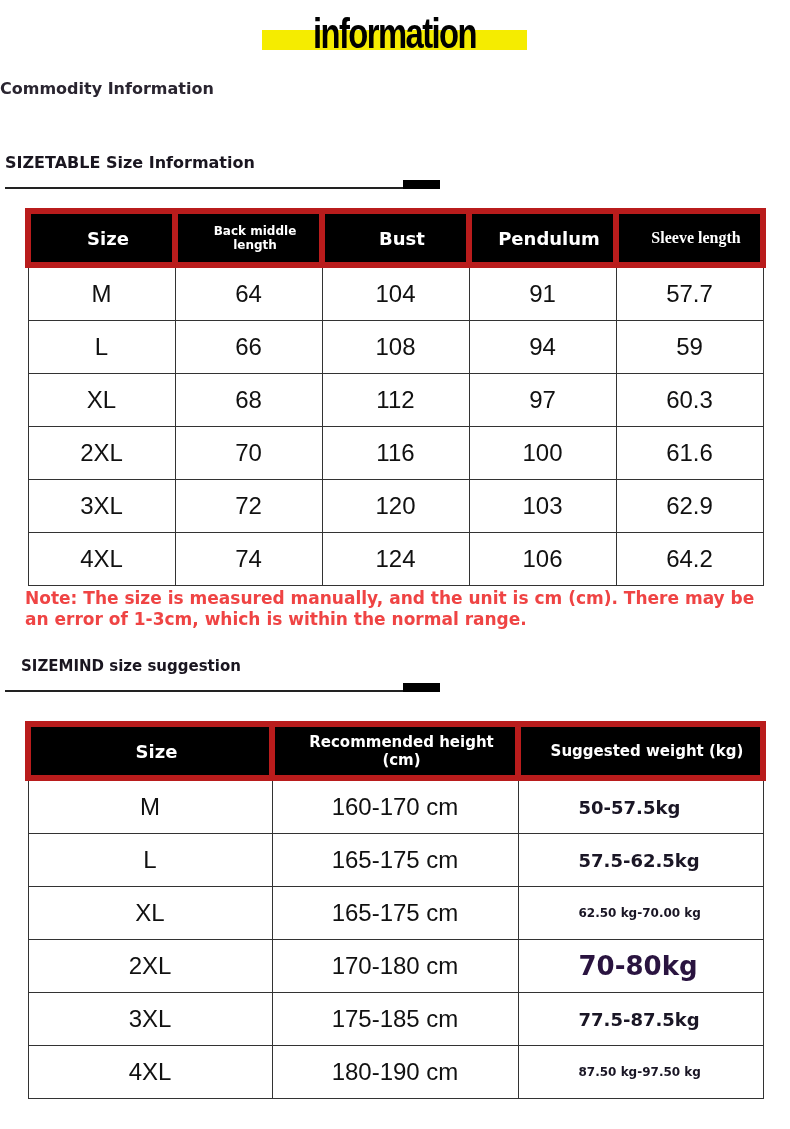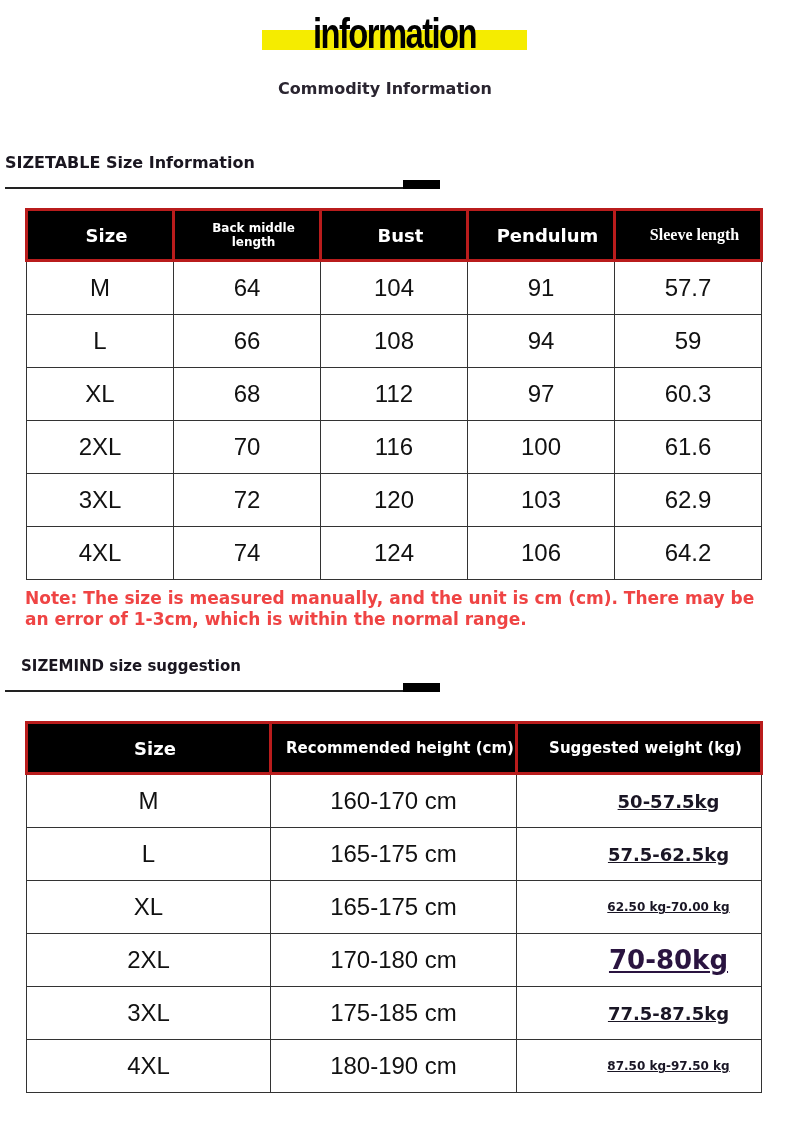--- a/index.html
+++ b/index.html
@@ -2,39 +2,39 @@
 <html><head>
 <meta charset="utf-8">
 <style>
   html, body { margin: 0; padding: 0; background: #ffffff; }
   body { width: 790px; height: 1129px; position: relative; overflow: hidden; font-family: "DejaVu Sans", sans-serif; color: #111; }
 
   .banner { position: absolute; left: 262px; top: 12px; width: 265px; height: 46px; }
   .banner-bar { position: absolute; left: 0; top: 18px; width: 265px; height: 20px; background: #f5ec00; }
   .banner-text { position: absolute; left: 0; width: 265px; top: 0; text-align: center; font-family: "Liberation Sans", sans-serif; font-weight: 900; font-size: 42px; line-height: 44px; letter-spacing: -2px; color: #000; transform: scaleX(0.78); transform-origin: center; }
 
-  .subtitle { position: absolute; left: 0; width: 770px; top: 79px; text-align: center; font-weight: bold; font-size: 16px; color: #2a2530; }
+  .subtitle { position: absolute; left: 0; width: 770px; top: 79px; text-align: left; font-weight: bold; font-size: 16px; color: #2a2530; }
 
   .section-title { position: absolute; left: 5px; font-weight: bold; font-size: 16px; color: #1a1620; }
   .section-line { position: absolute; left: 5px; height: 2px; background: #222; }
   .section-block { position: absolute; height: 9px; background: #000; }
 
   table { position: absolute; border-collapse: collapse; table-layout: fixed; }
-  th { background: #000; color: #fff; font-weight: bold; font-family: "DejaVu Sans", sans-serif; border: 3px solid #b91c1c; padding-left: 14px; }
+  th { background: #000; color: #fff; font-weight: bold; font-family: "DejaVu Sans", sans-serif; border: 6px solid #b91c1c; padding-left: 14px; }
   td { border: 1.5px solid #333; text-align: center; font-family: "Liberation Sans", sans-serif; font-size: 24px; color: #111; }
 
   #size-table { left: 25px; top: 208px; width: 735px; }
   #size-table th { height: 46px; }
   #size-table td { height: 50px; }
 
   #suggest-table { left: 25px; top: 721px; width: 735px; }
   #suggest-table th { height: 46px; font-size: 16px; }
   #suggest-table td { height: 50px; }
 
-  .w-cell { text-align: center; padding-left: 60px; font-family: "DejaVu Sans", sans-serif !important; font-weight: bold; color: #1a1625 !important; text-decoration: underline; }
+  .w-cell { text-align: left; padding-left: 60px; font-family: "DejaVu Sans", sans-serif !important; font-weight: bold; color: #1a1625 !important; }
   .w-big { font-size: 26px !important; color: #2a1440 !important; }
   .w-med { font-size: 18px !important; }
   .w-sm  { font-size: 12px !important; }
 
   .note { position: absolute; left: 25px; top: 588px; width: 740px; font-weight: bold; font-size: 17px; line-height: 21px; color: #ef4444; }
 </style>
 </head>
 <body>
 
 <div class="banner">

